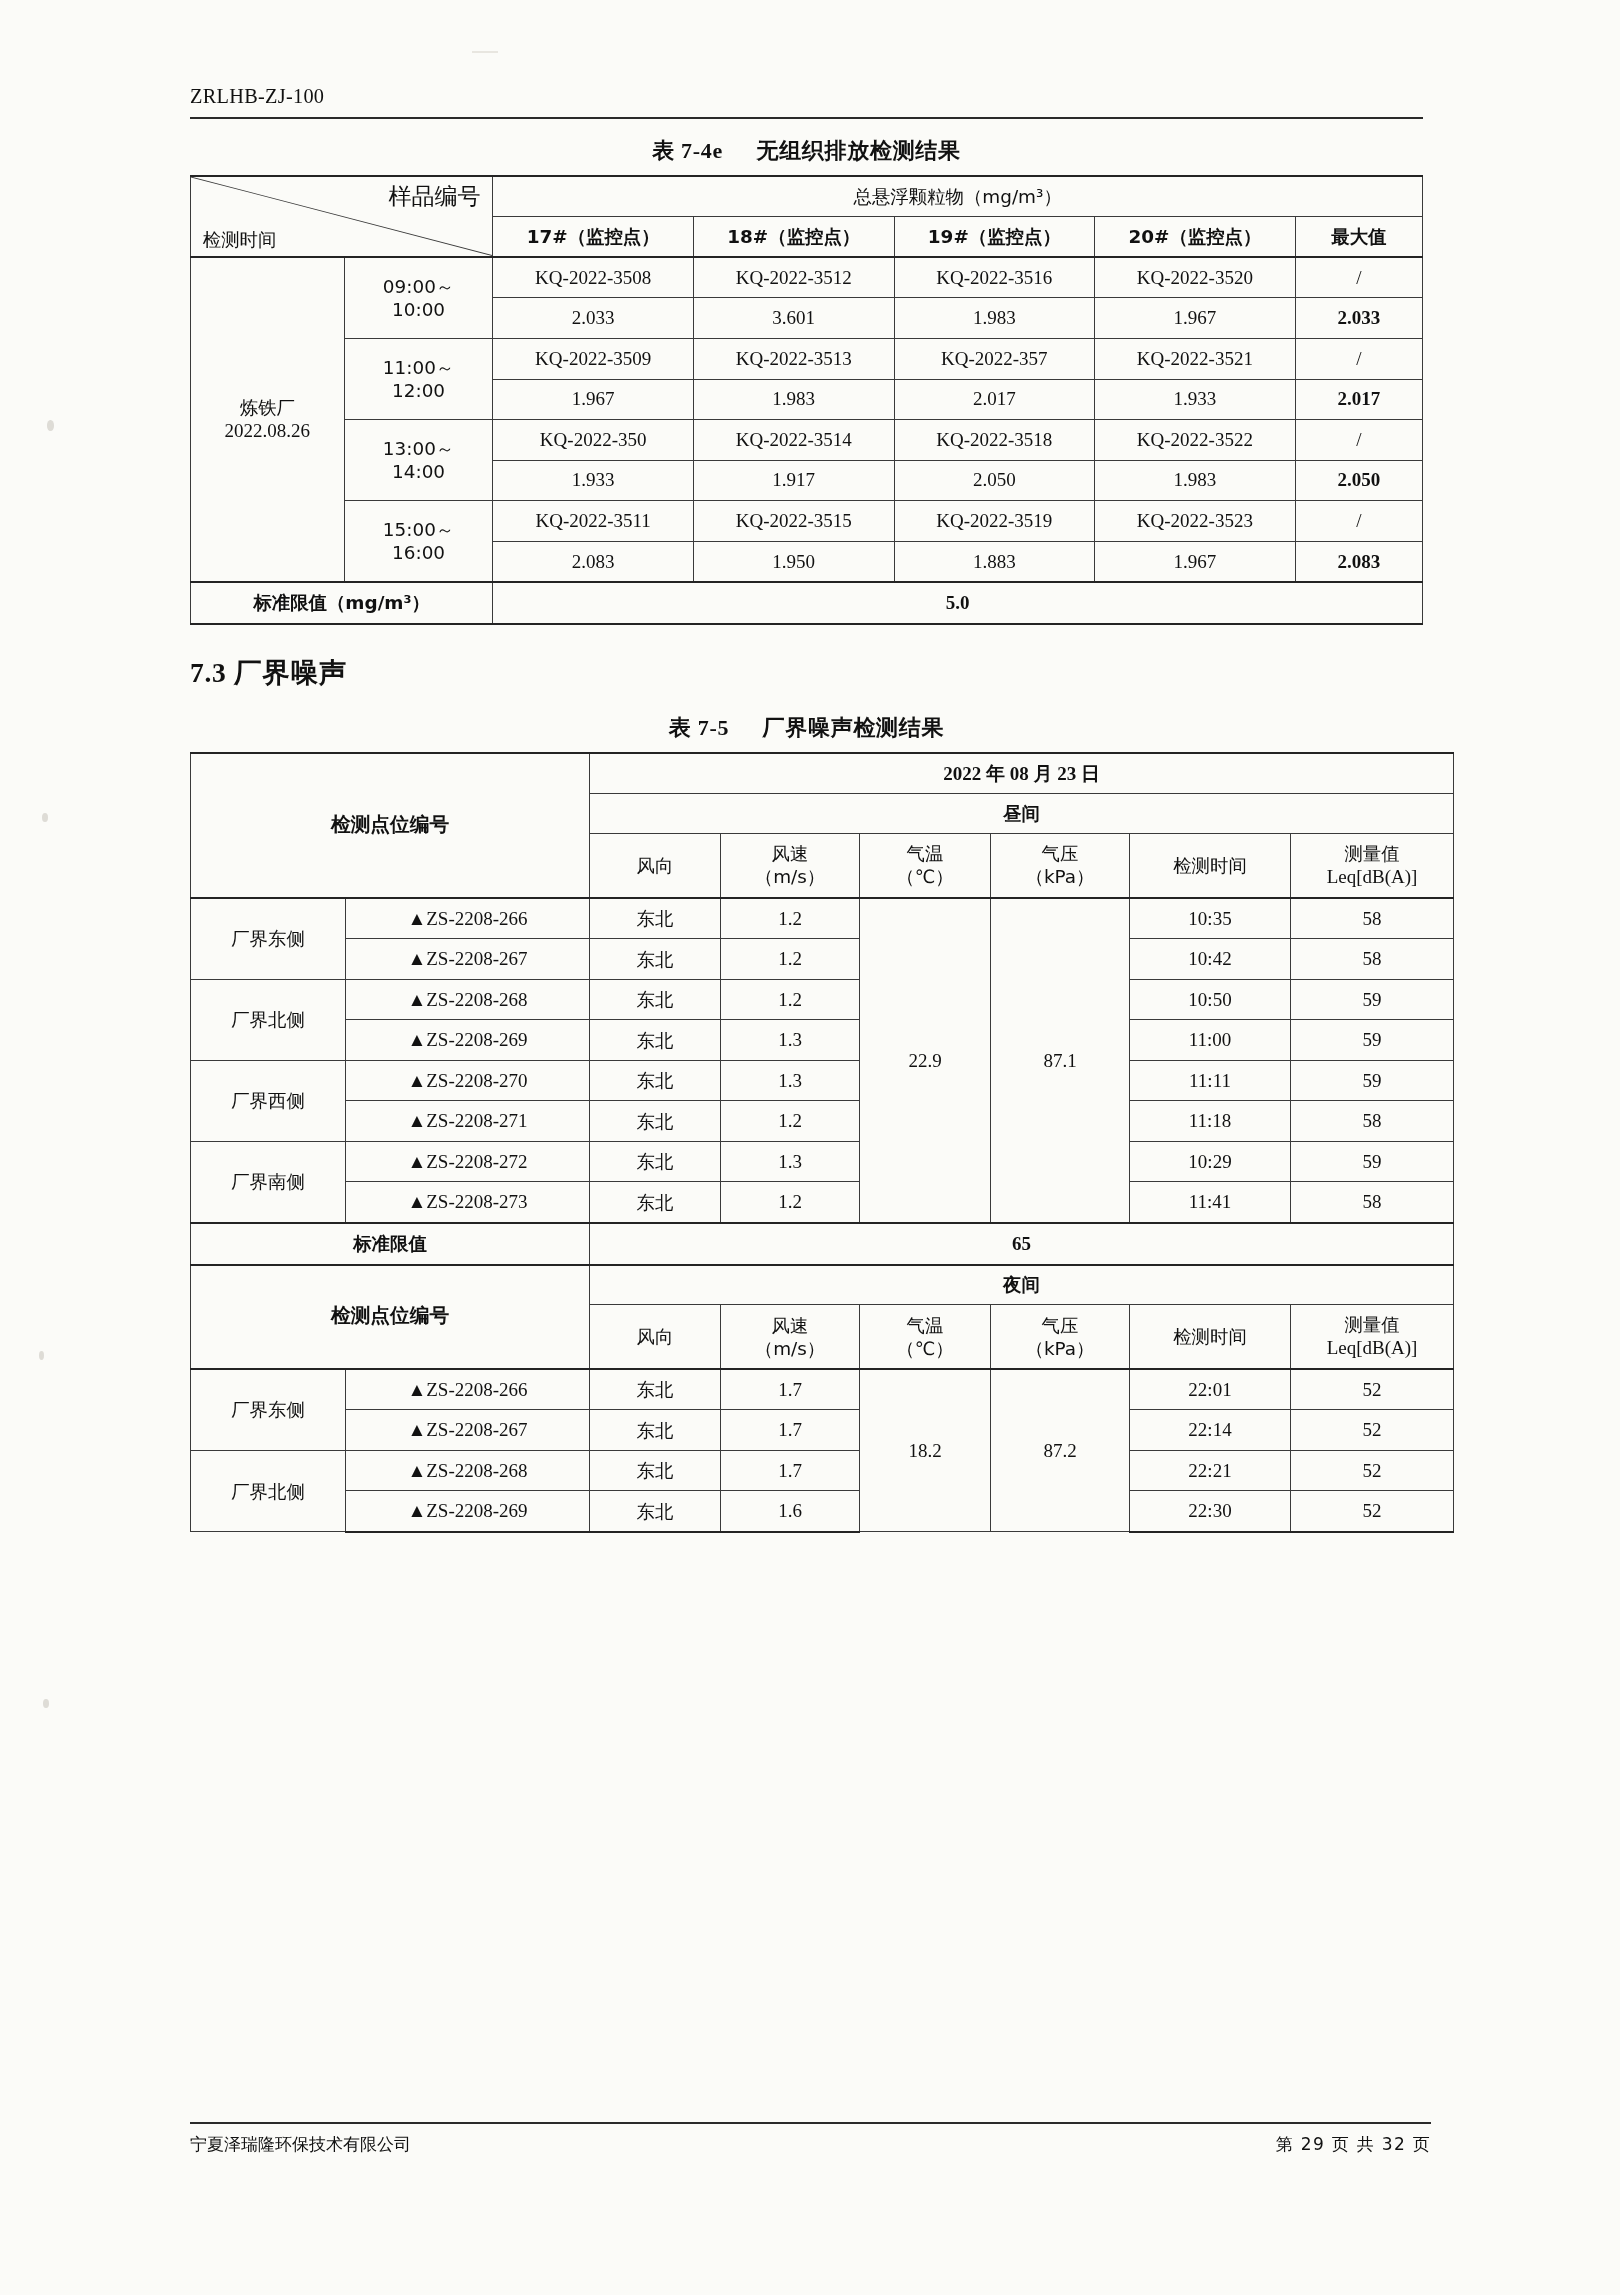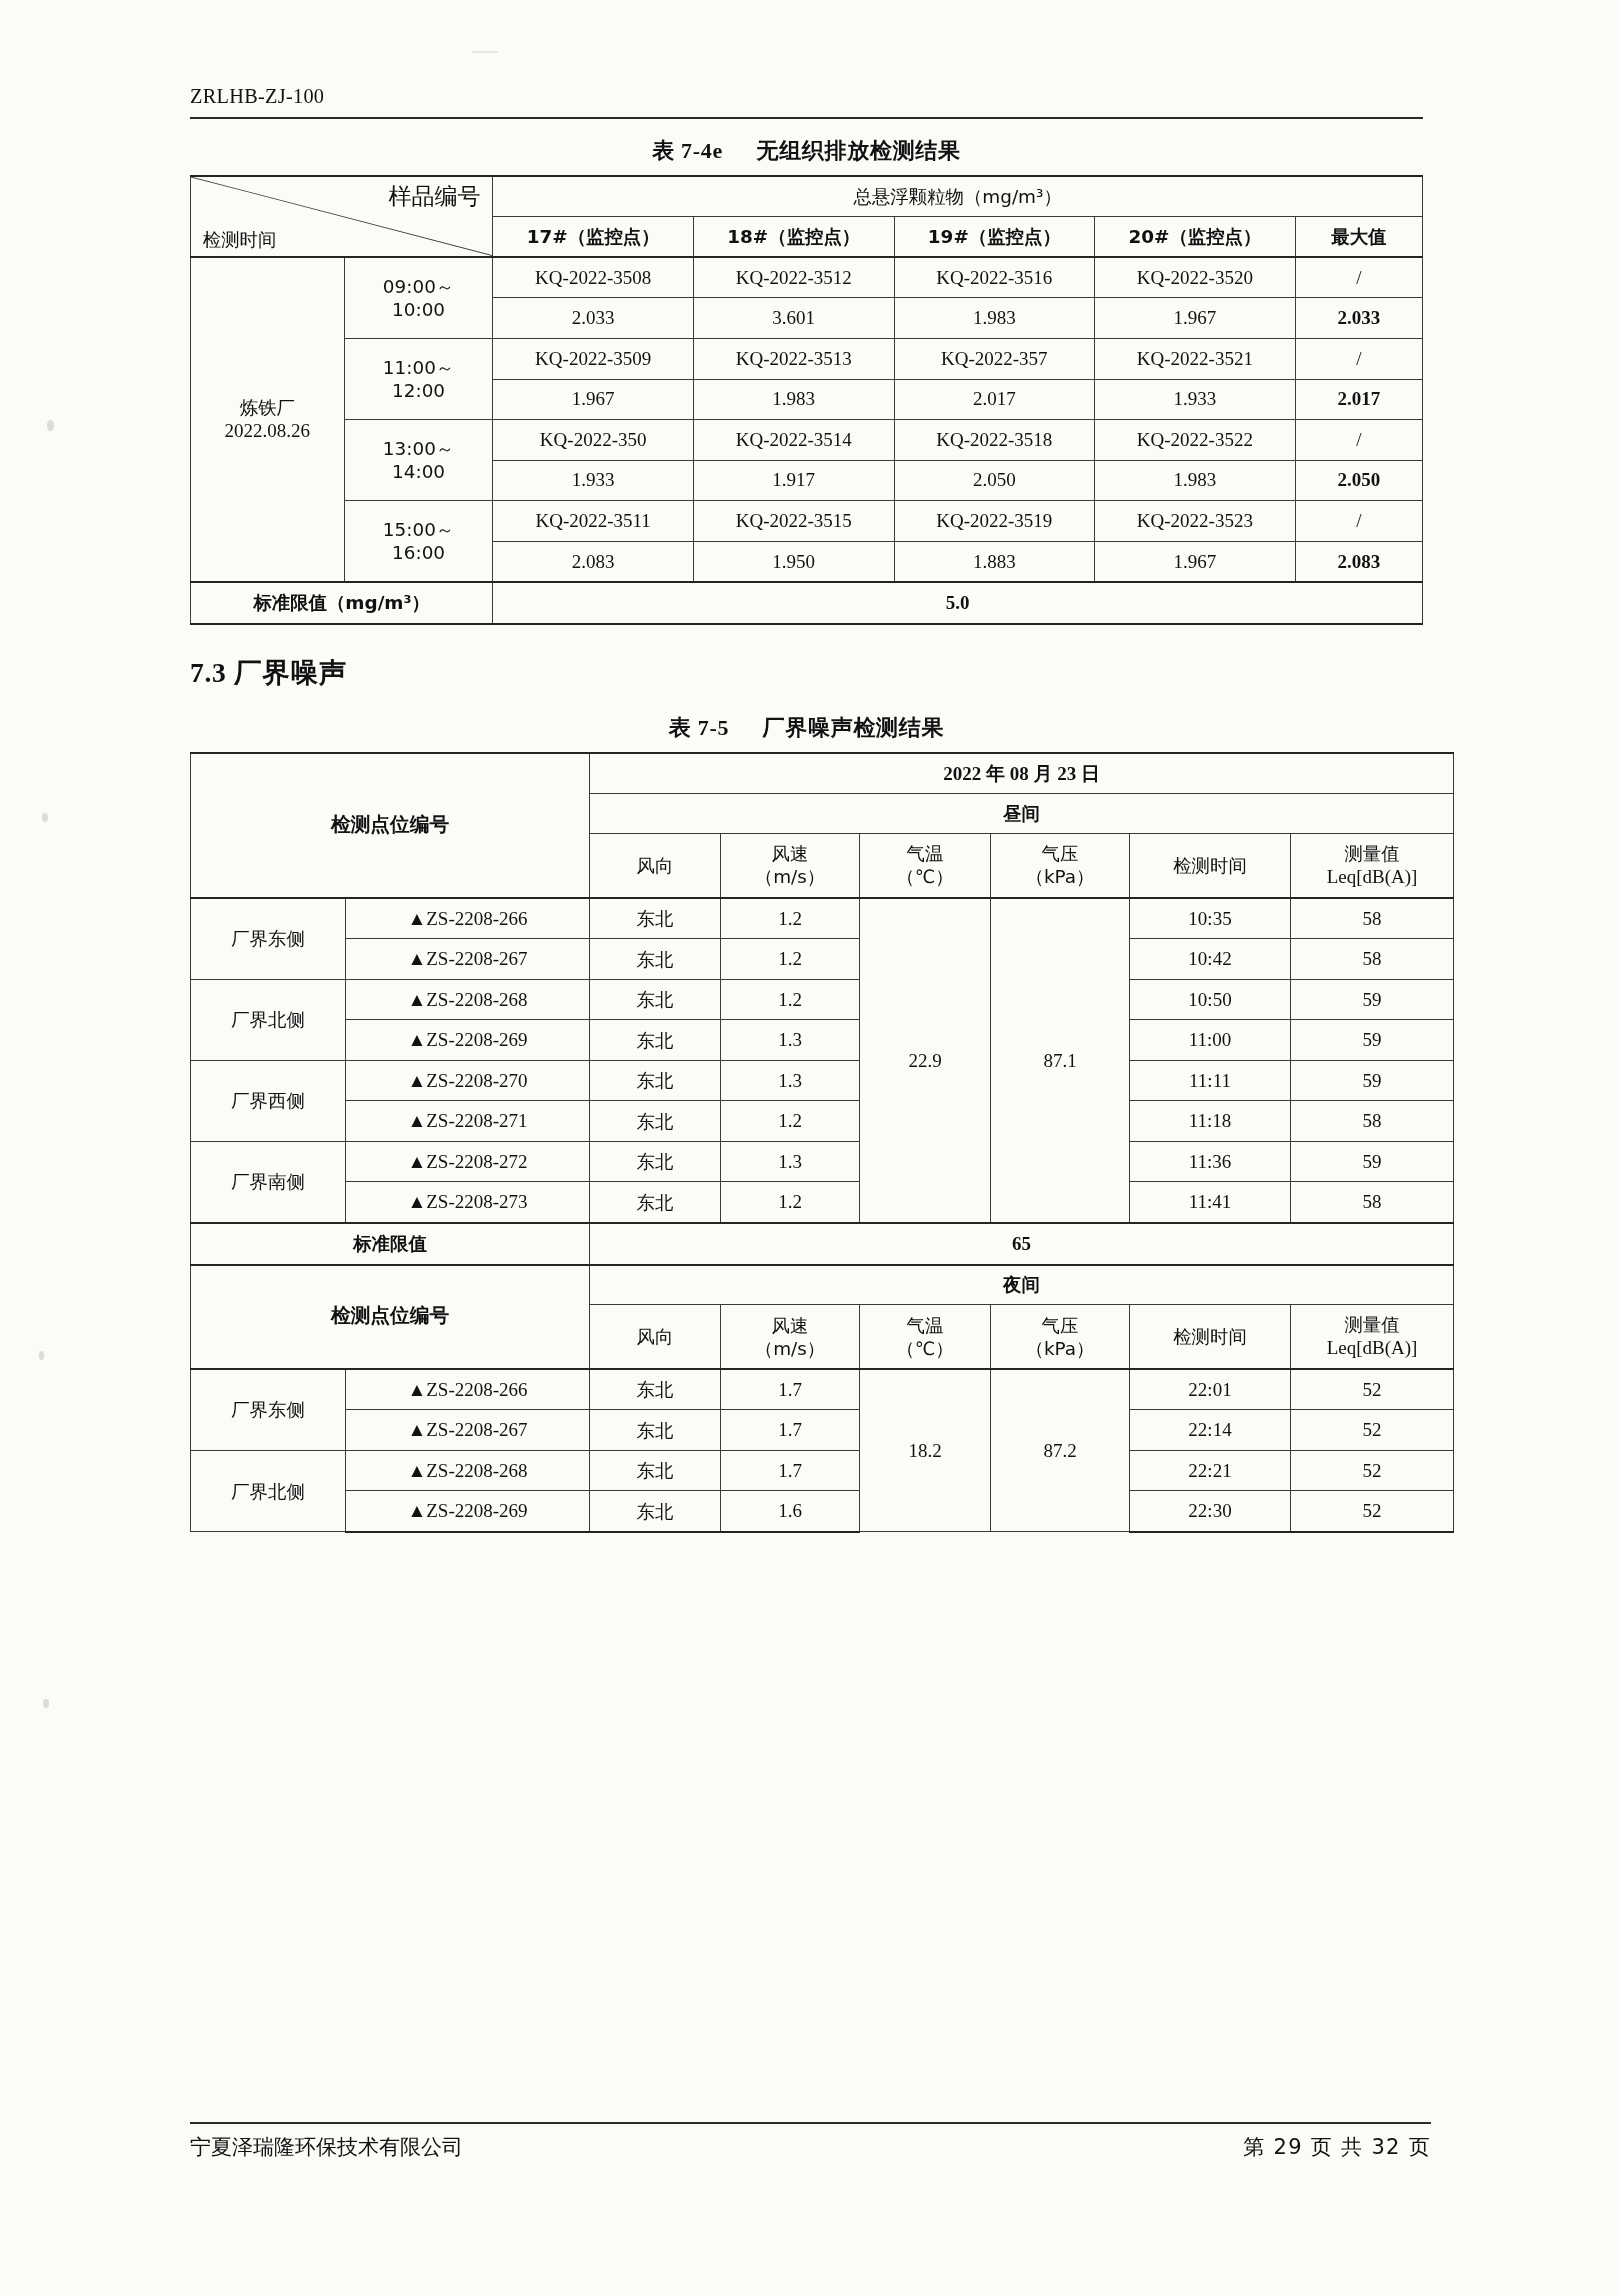--- a/index.html
+++ b/index.html
@@ -129,21 +129,21 @@
     margin: 0 0 3.9px 0;
   }
   
   .doc-footer {
     position: absolute;
     left: 190px;
     right: 190px;
     top: 2122px;
     display: flex;
     justify-content: space-between;
-    font-size: 21px;
+    font-size: 17px;
     font-family: "DejaVu Sans", sans-serif;
     border-top: 2px solid #2a2a2a;
     padding-top: 9.2px;
   }
   .doc-footer .pageno { letter-spacing: 1.3px; }
   
   .speck {
     position: absolute;
     background: #d8d6d0;
     border-radius: 50%;
@@ -390,21 +390,21 @@
           <td class="mono">1.2</td>
           <td class="mono">11:18</td>
           <td class="mono">58</td>
         </tr>
 
         <tr>
           <td rowspan="2">厂界南侧</td>
           <td class="mono">▲ZS-2208-272</td>
           <td>东北</td>
           <td class="mono">1.3</td>
-          <td class="mono">11:36</td>
+          <td class="mono">10:29</td>
           <td class="mono">59</td>
         </tr>
         <tr>
           <td class="mono">▲ZS-2208-273</td>
           <td>东北</td>
           <td class="mono">1.2</td>
           <td class="mono">11:41</td>
           <td class="mono">58</td>
         </tr>
 

